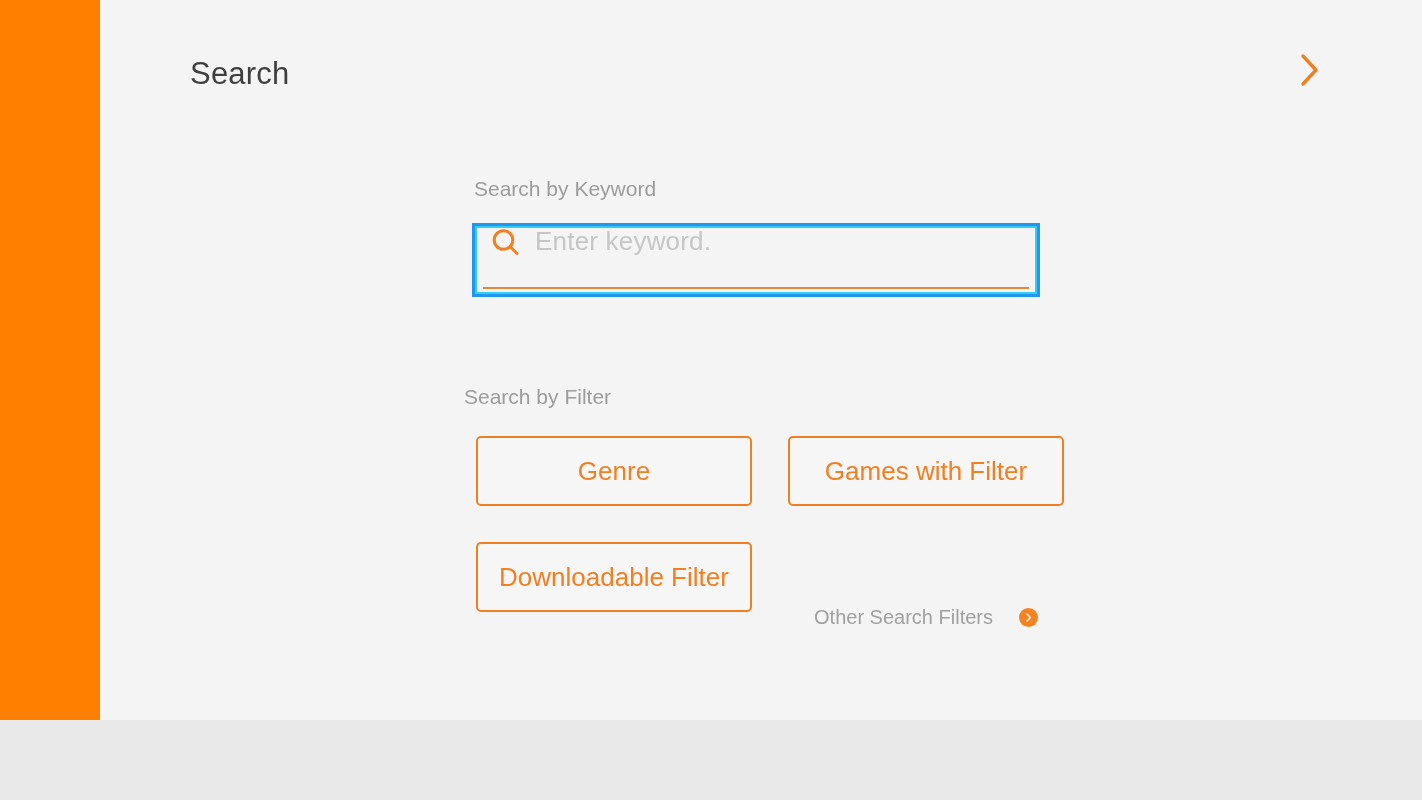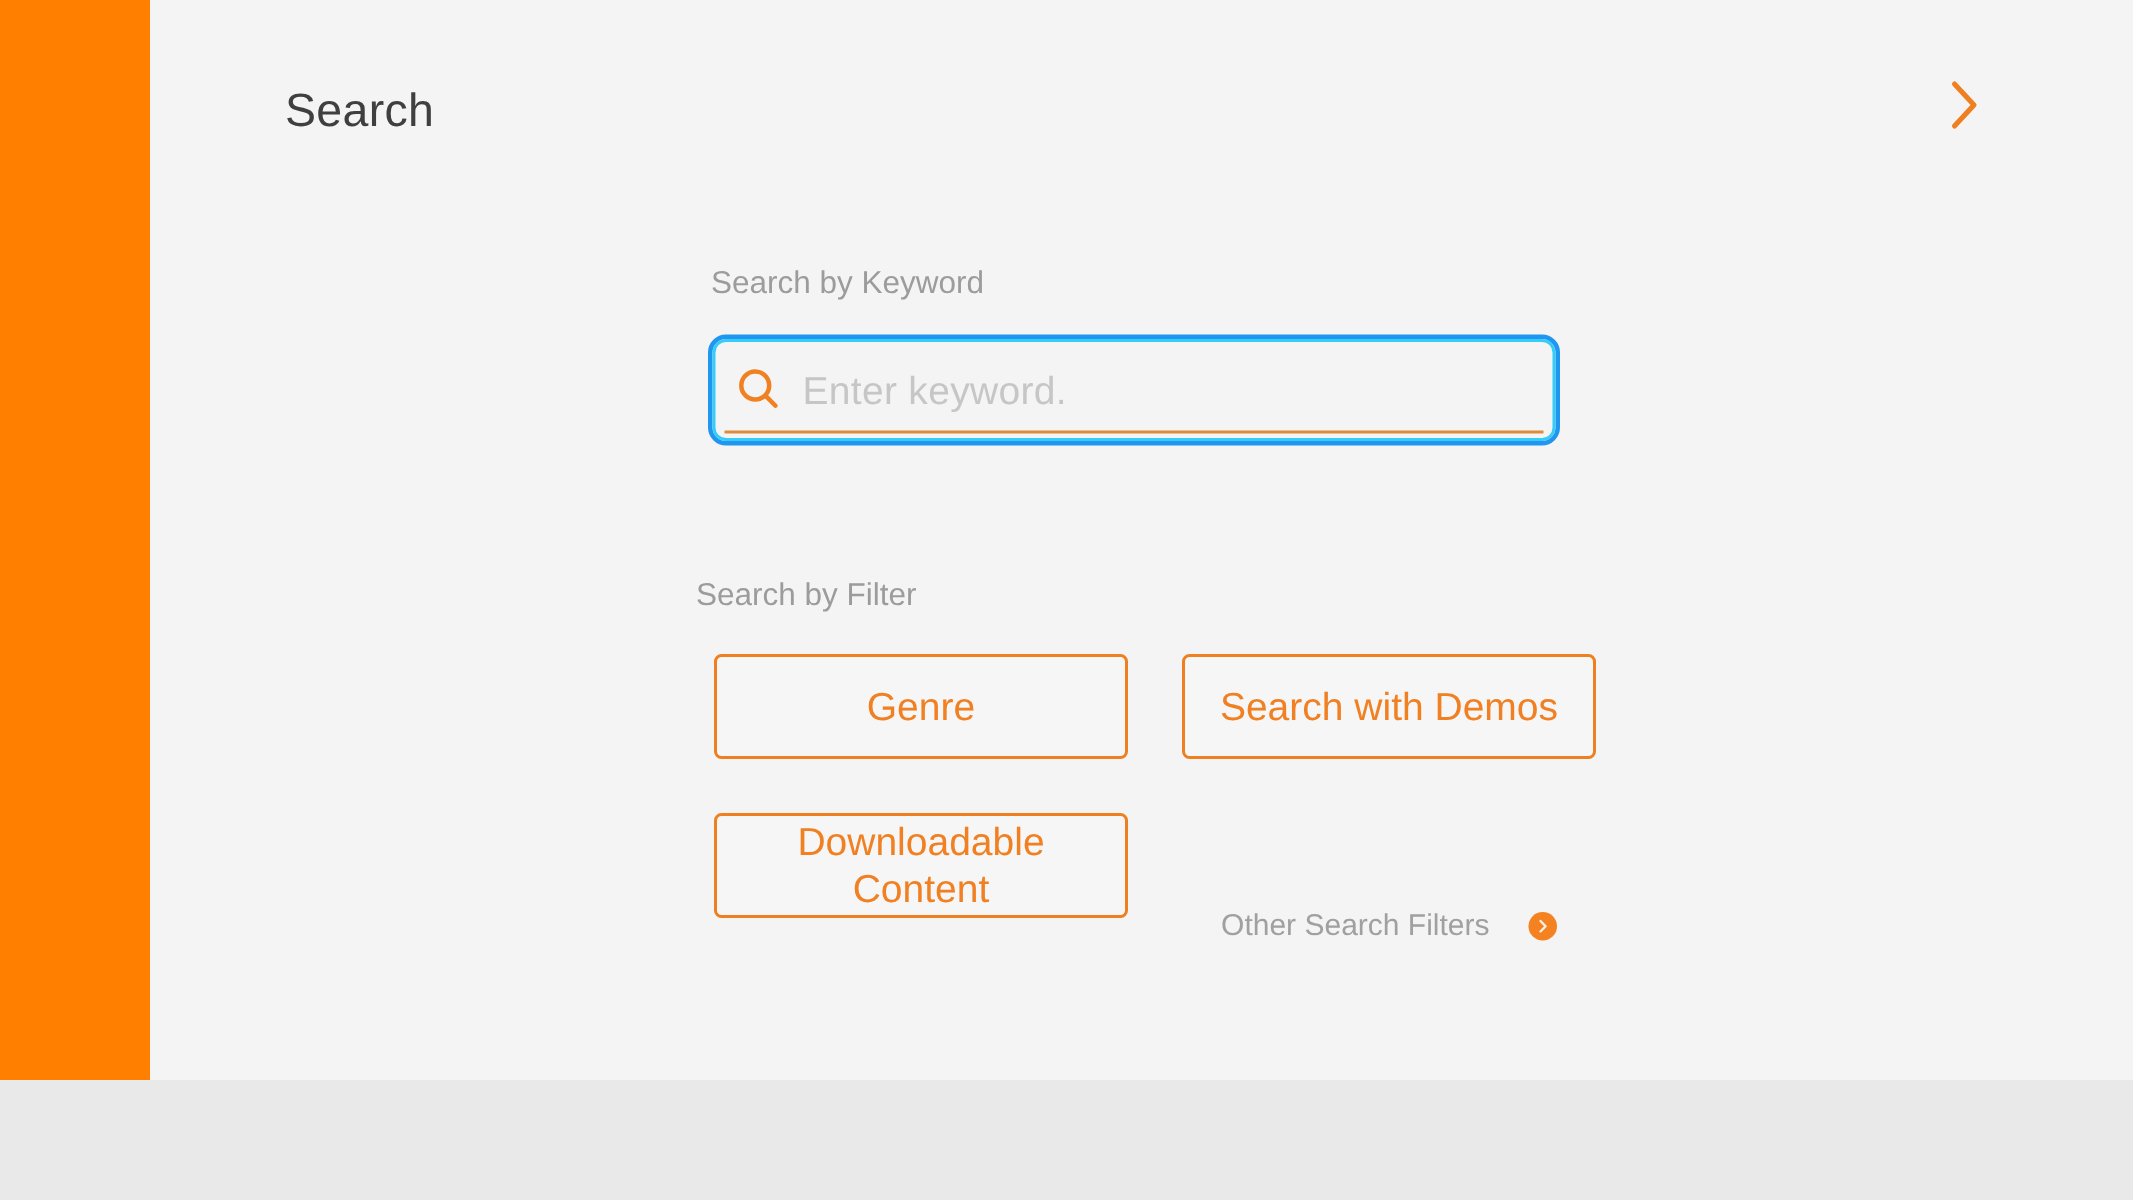--- a/index.html
+++ b/index.html
@@ -78,23 +78,22 @@
     position: absolute;
     left: 372px;
     top: 223px;
     width: 568px;
     height: 74px;
     box-sizing: border-box;
     border: 3px solid #2196f0;
     outline: 2px solid #35cdf7;
     outline-offset: -5px;
     background: #f4f4f4;
-    border-radius: 12px;
-    display: flex;
-    align-items: center;
+    border-radius: 0;
+    display: flex;
     padding: 0 0 0 14px;
   }
   .search-box::after {
     content: "";
     position: absolute;
     left: 8px;
     right: 8px;
     bottom: 5px;
     height: 2px;
     background: #e08b3a;
@@ -211,22 +210,22 @@
           <line x1="20.3" y1="19.8" x2="27" y2="26.5" stroke="#f08022" stroke-width="3" stroke-linecap="round"></line>
         </svg>
       </span>
       <span class="search-placeholder">Enter keyword.</span>
     </div>
 
     <div class="field-label label-filter">Search by Filter</div>
 
     <div class="filter-grid">
       <div class="filter-btn">Genre</div>
-      <div class="filter-btn">Search with Demos</div>
-      <div class="filter-btn">Downloadable Content</div>
+      <div class="filter-btn">Games with Filter</div>
+      <div class="filter-btn">Downloadable Filter</div>
     </div>
 
     <div class="other-filters">
       <span class="other-filters-label">Other Search Filters</span>
       <span class="other-filters-badge">
         <svg width="11" height="11" viewBox="0 0 11 11" aria-hidden="true">
           <path d="M4 2 L7.4 5.5 L4 9" fill="none" stroke="#fdf1e6" stroke-width="1.6" stroke-linecap="round" stroke-linejoin="round"></path>
         </svg>
       </span>
     </div>

